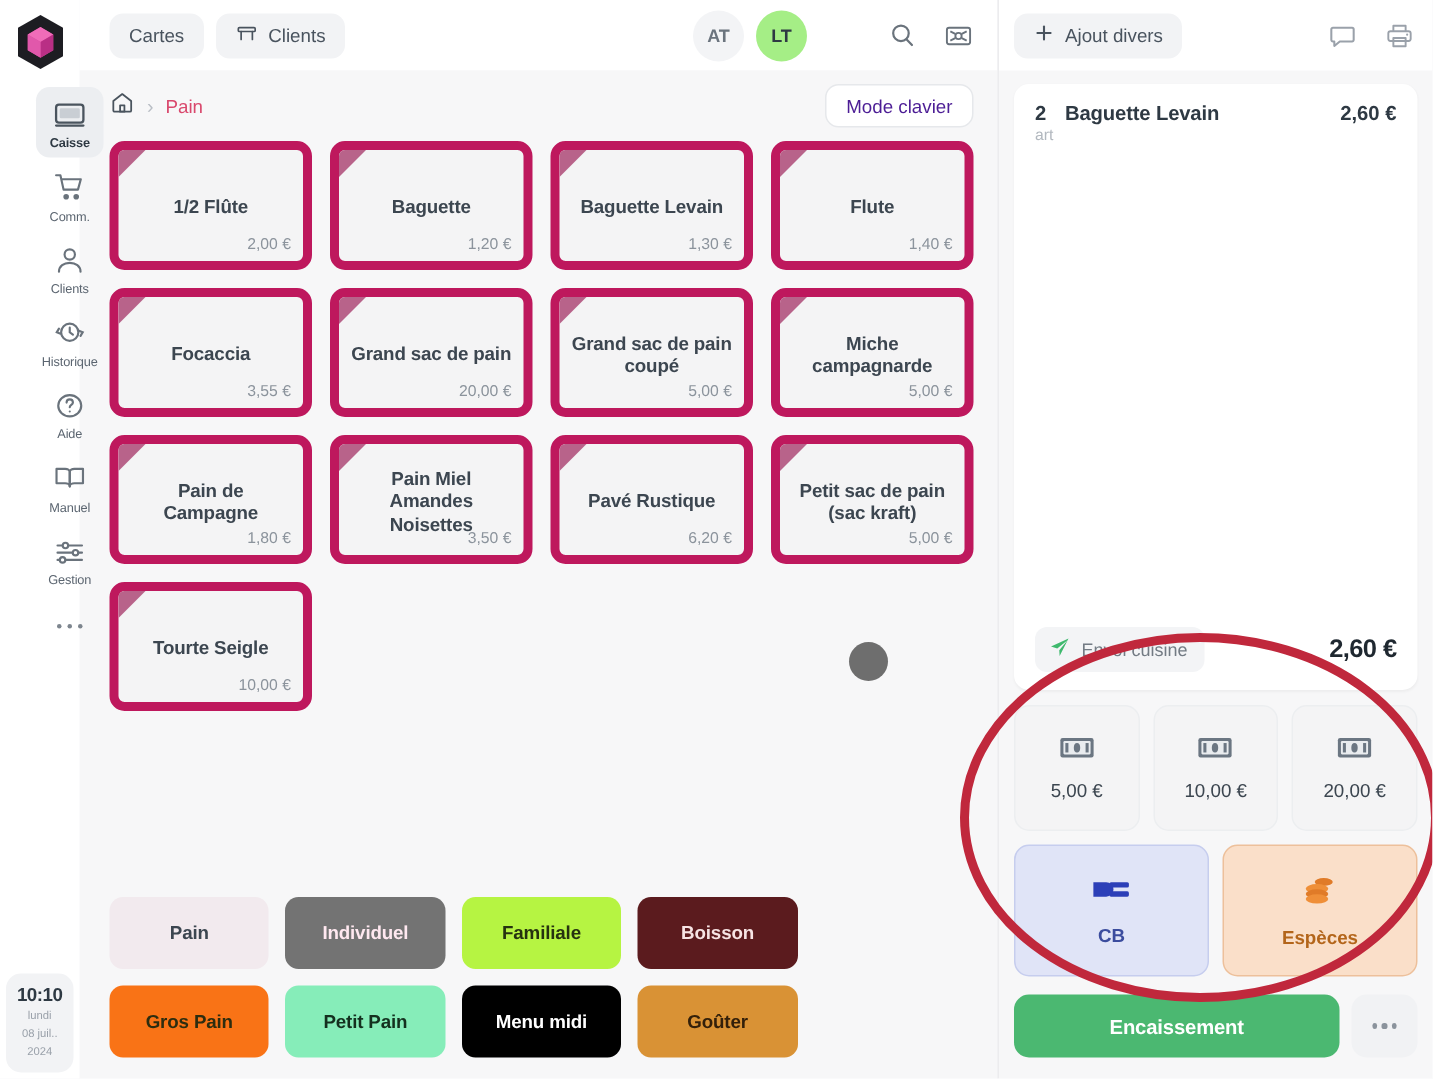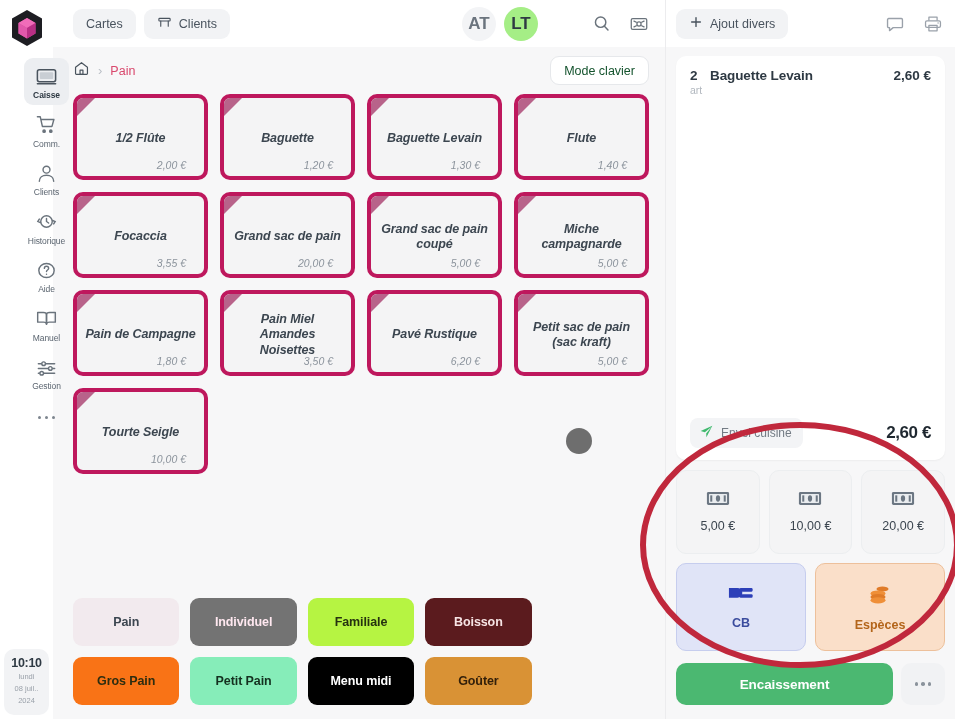--- a/index.html
+++ b/index.html
@@ -50,61 +50,60 @@
   .pill {
     height:30px; padding:0 13px; border-radius:9px; background:#f2f3f5;
     display:flex; align-items:center; gap:7px; cursor:pointer;
     font-size:12.5px; color:#49535e; font-weight:500;
   }
   .topbar-spacer { flex:1; }
   .avatars { display:flex; align-items:center; gap:8px; }
   .avatar {
     width:34px; height:34px; border-radius:50%; display:flex;
     align-items:center; justify-content:center;
-    font-size:17px; font-weight:600; cursor:pointer;
+    font-size:12px; font-weight:600; cursor:pointer;
   }
   .avatar.at { background:#f3f4f6; color:#6b747e; }
   .avatar.lt { background:#a5ee86; color:#2e3943; }
   .topbar-icons { display:flex; align-items:center; gap:18px; margin-left:46px; }
   .ticon { cursor:pointer; display:flex; align-items:center; justify-content:center; }
 
   .breadcrumb-bar {
     height:47px; display:flex; align-items:center; padding:0 16px 0 20px;
     flex-shrink:0; background:#f7f7f8;
   }
   .bc { display:flex; align-items:center; gap:8px; }
   .bc .sep { color:#b9bec5; font-size:13px; }
   .bc .crumb { font-size:12.5px; color:#d9486d; font-weight:500; cursor:pointer;}
   .bc-spacer{flex:1;}
   .mode-btn {
     height:29px; padding:0 13px; border-radius:9px; background:#fff;
     border:1px solid #e6e8eb; display:flex; align-items:center;
-    font-size:12.5px; color:#14532d; cursor:pointer; font-weight:500;
+    font-size:12.5px; color:#4c1d95; cursor:pointer; font-weight:500;
   }
 
   
   .grid-area { flex:1; padding:0 16px 0 20px; position:relative; overflow:hidden; }
   .pgrid { display:grid; grid-template-columns:repeat(4,1fr); gap:12px 12px; }
   .ptile {
     position:relative; height:86px; background:#f4f4f5; border-radius:10px;
-    border:4px solid #be185d; cursor:pointer; overflow:hidden;
+    border:6px solid #be185d; cursor:pointer; overflow:hidden;
     display:flex; flex-direction:column; align-items:center; justify-content:center;
     padding:4px 8px 0;
-    font-style:italic;
   }
   .ptile .corner {
     position:absolute; top:0; left:0; width:0; height:0;
     border-top:18px solid #b8638a; border-right:18px solid transparent;
   }
   .ptile .pname {
     font-size:12.5px; font-weight:600; color:#3c4650; text-align:center;
     line-height:1.22; letter-spacing:-0.1px;
   }
   .ptile .pprice {
-    position:absolute; right:18px; bottom:5px;
+    position:absolute; right:8px; bottom:5px;
     font-size:10.5px; color:#8b939c; font-weight:500;
   }
   .cursor-dot {
     position:absolute; width:26px; height:26px; border-radius:50%;
     background:#6e6e6e; left:513px; top:334px;
   }
 
   
   .cats { padding:0 16px 14px 20px; flex-shrink:0; }
   .catrow { display:grid; grid-template-columns:repeat(5,1fr); gap:11px; margin-top:11px; }

